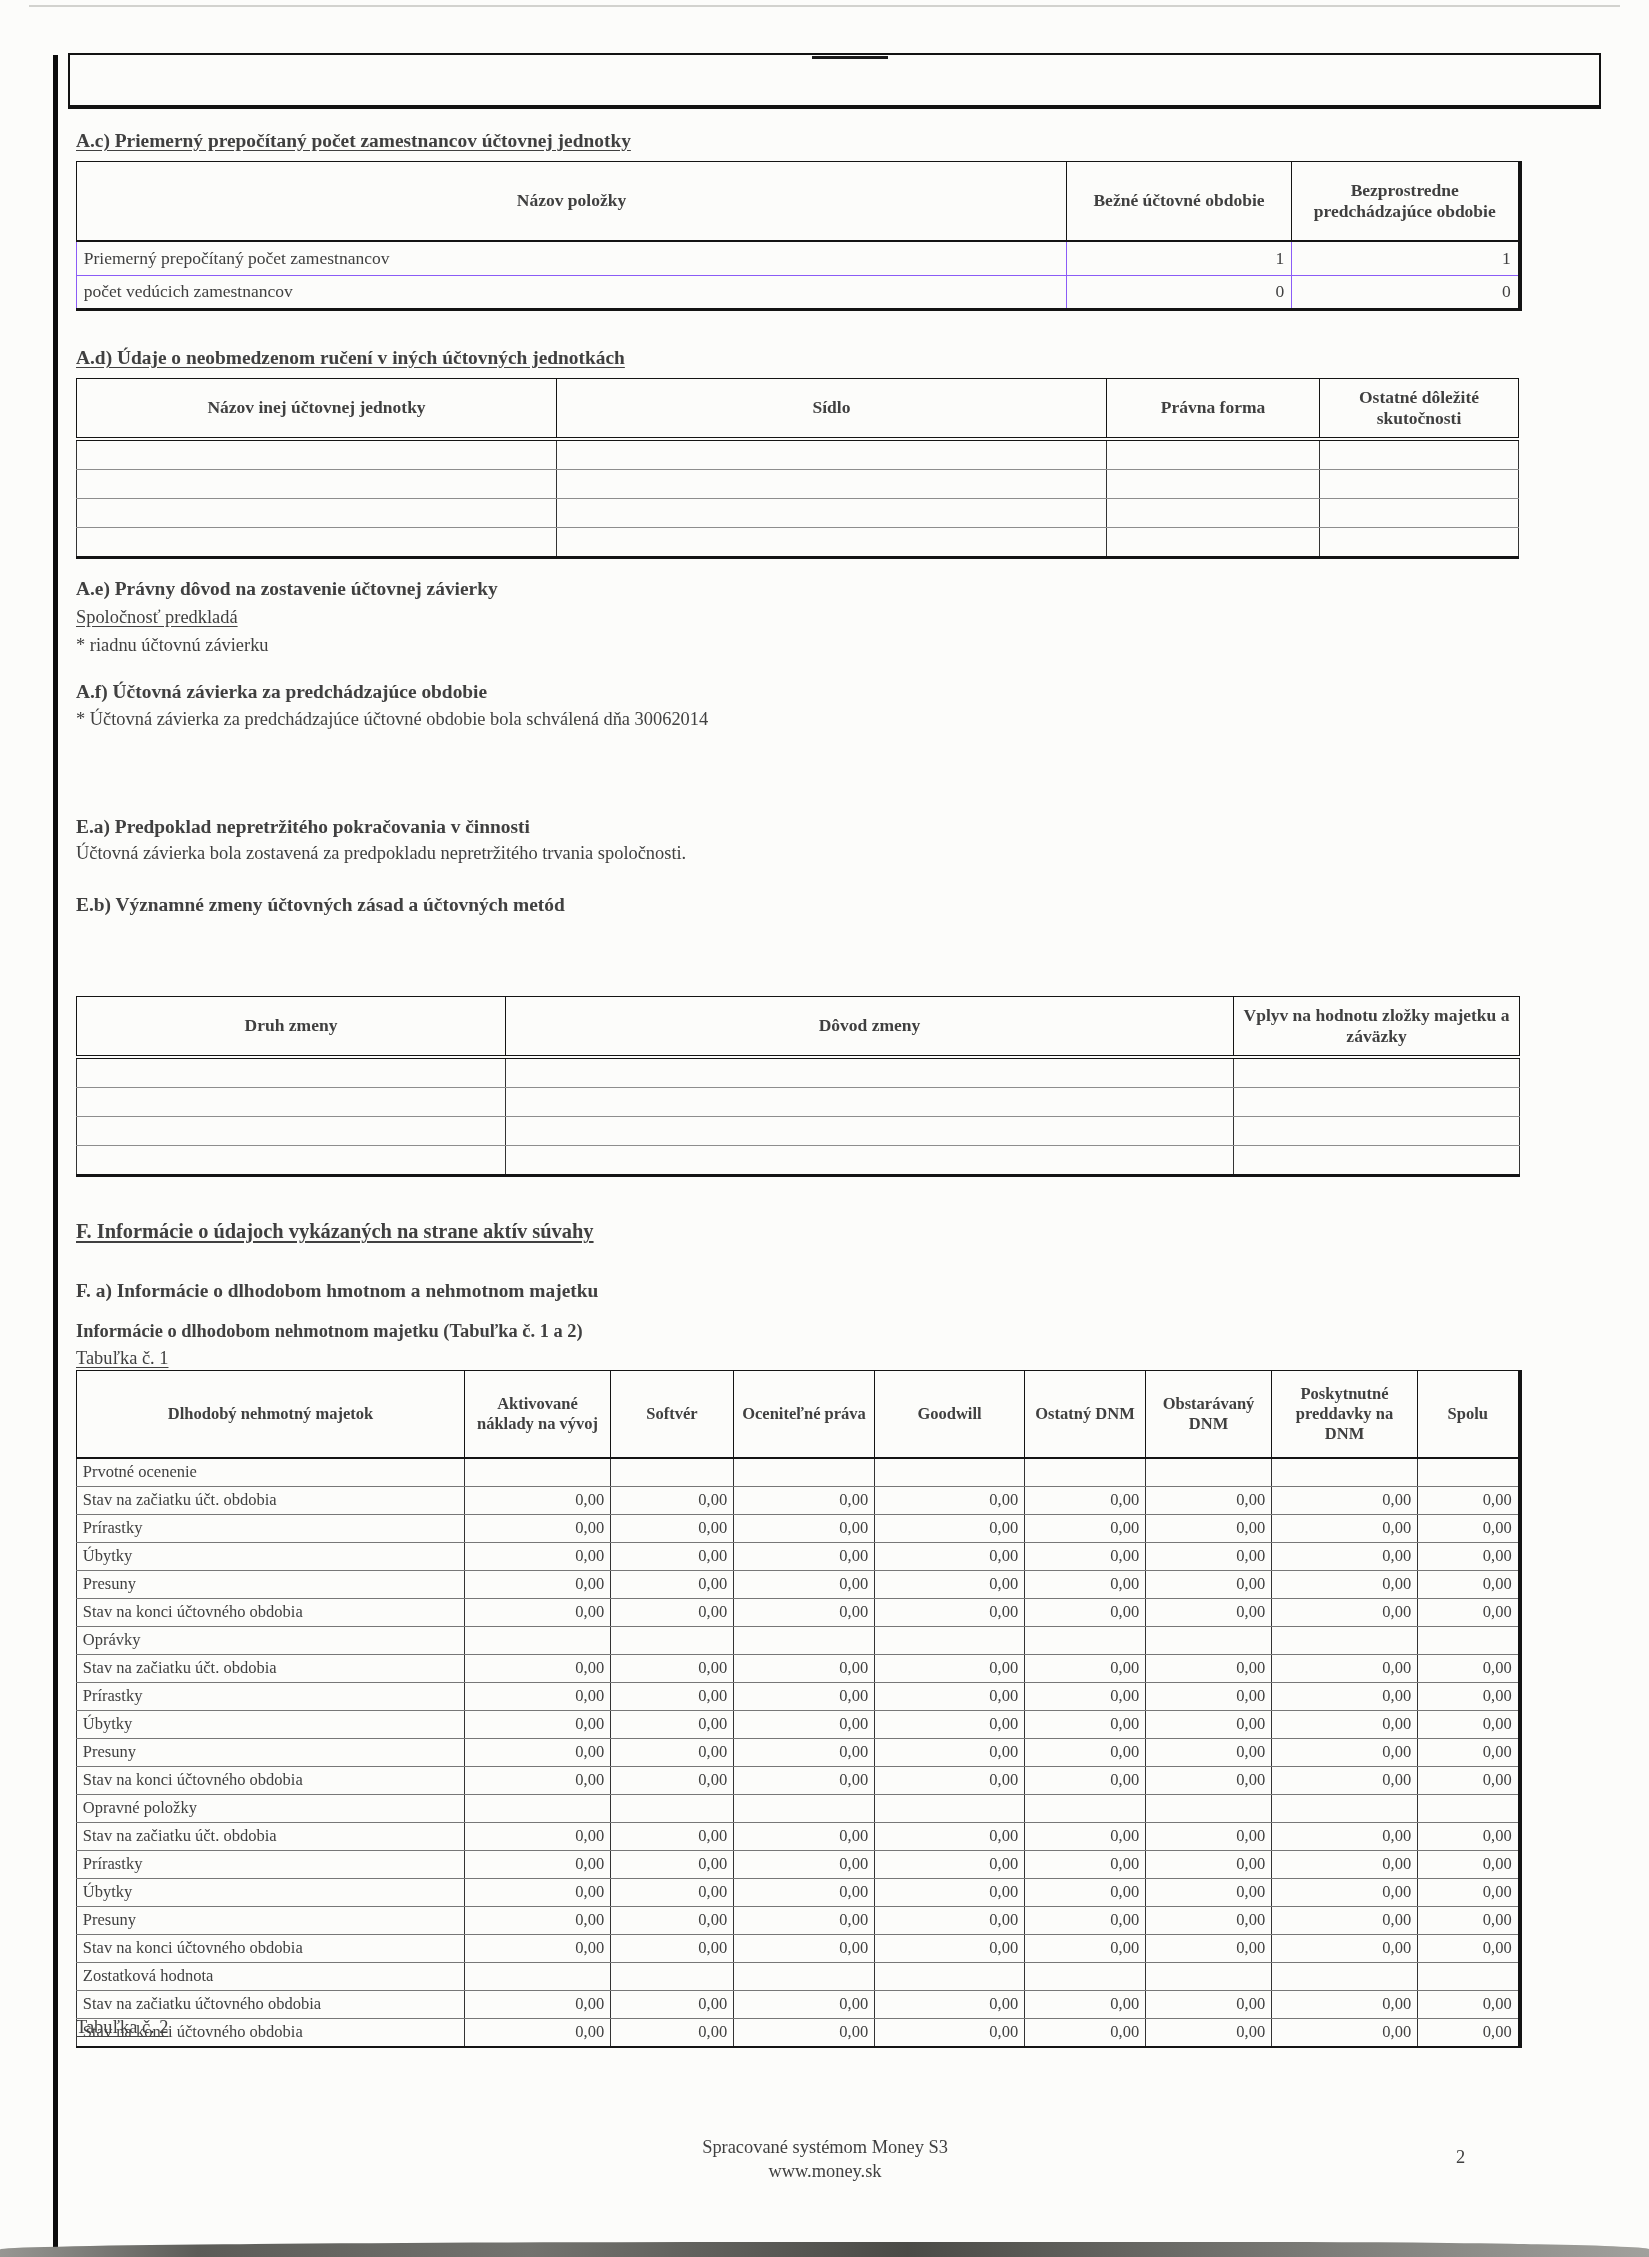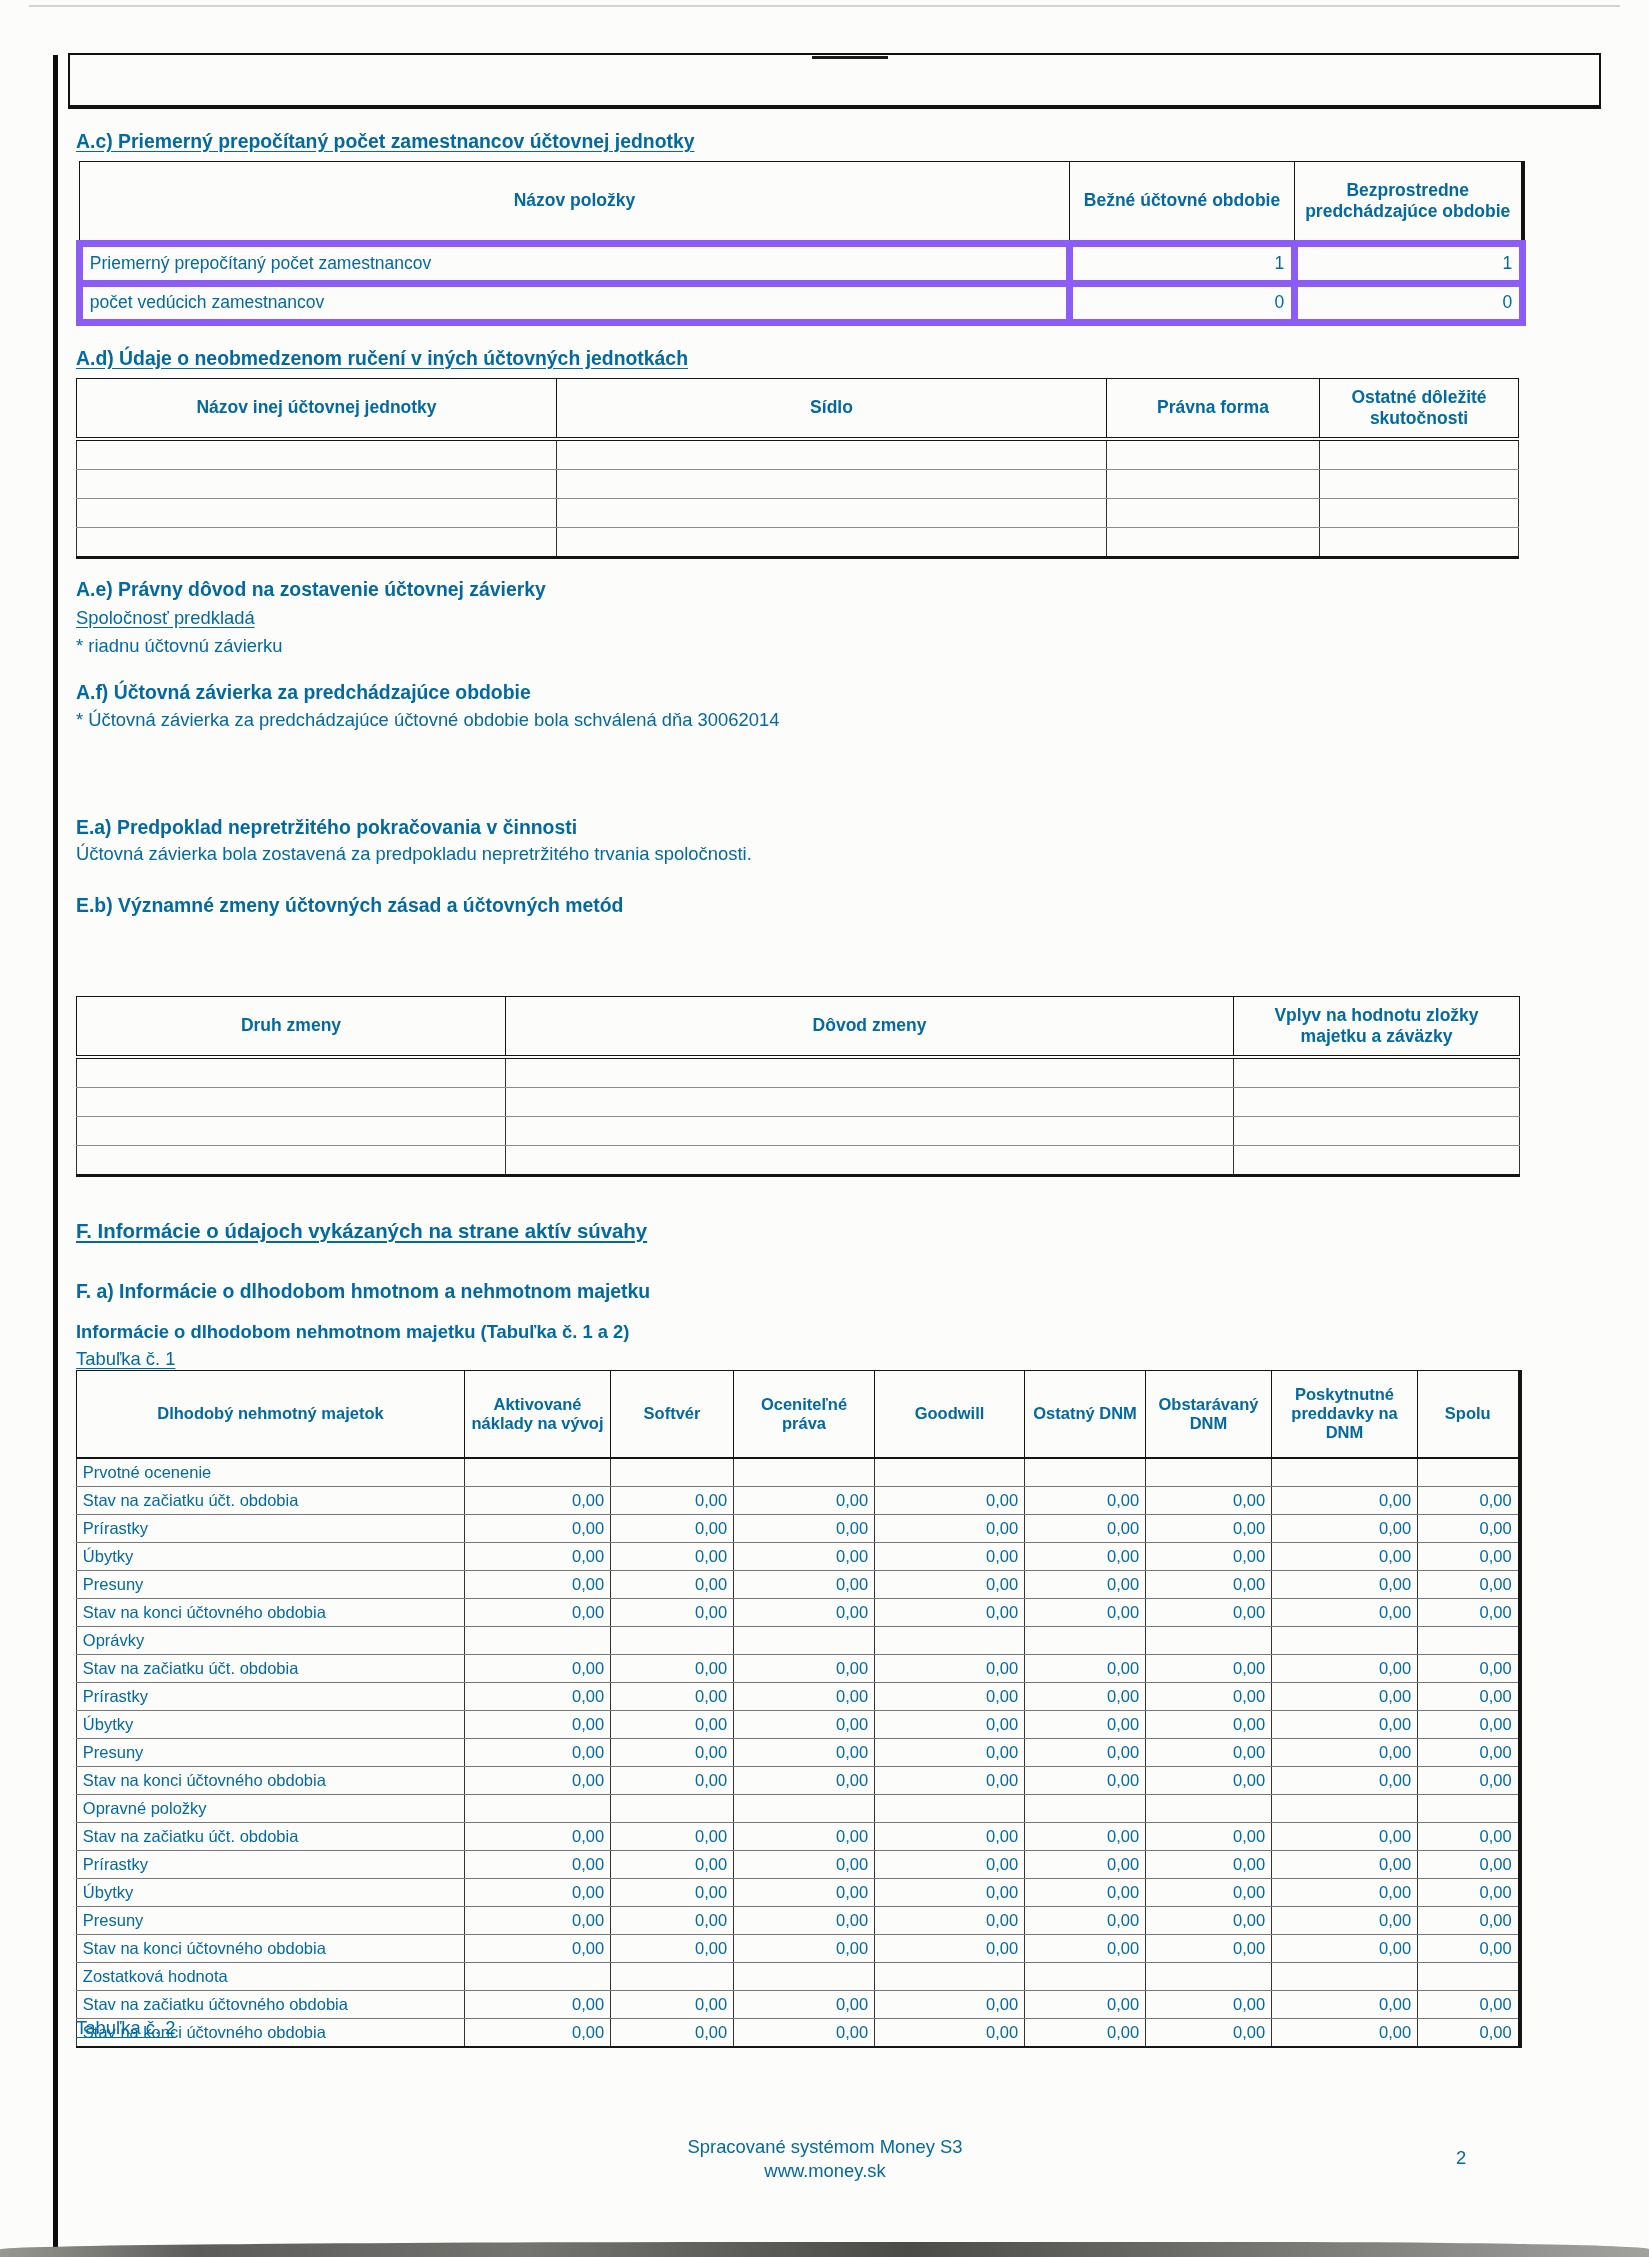--- a/index.html
+++ b/index.html
@@ -1,17 +1,17 @@
 <!DOCTYPE html>
 <html><head>
 <meta charset="utf-8">
 <style>
   html,body{margin:0;padding:0;background:#ffffff;}
   .page{position:relative;width:1650px;height:2257px;background:#fcfcfa;
-        font-family:Liberation Sans, sans-serif;color:#0369a1;overflow:hidden;}
+        font-family:Liberation Serif, serif;color:#404040;overflow:hidden;}
   .abs{position:absolute;left:76px;}
   .heading{font-size:19.4px;font-weight:bold;white-space:nowrap;}
   .heading-lg{font-size:20.4px;font-weight:bold;white-space:nowrap;}
   .u{text-decoration:underline;text-underline-offset:2.9px;}
   .body-text{font-size:18.4px;}
   .bold{font-weight:bold;}
 
   
   .top-edge-line{position:absolute;left:29px;top:4.9px;width:1591px;height:1.9px;background:#d2d2ce;}
   .scan-left-line{position:absolute;left:53px;top:55px;width:4.9px;height:2202px;background:#0c0c0c;}
@@ -24,21 +24,21 @@
 
   
   table.tbl{border-collapse:collapse;table-layout:fixed;}
   .tbl th{font-weight:bold;text-align:center;vertical-align:middle;}
   .tbl td,.tbl th{overflow:hidden;}
   .tbl .num{text-align:right;}
   .tbl .lbl{text-align:left;}
 
   .tbl-ac{width:1443px;font-size:17.5px;border:1.9px solid #141414;border-right-width:4.9px;border-bottom-width:3.9px;}
   .tbl-ac th{border:1.9px solid #141414;border-bottom:2.9px solid #141414;height:72px;padding:2.9px 5.8px;}
-  .tbl-ac td{border:7px solid #8b5cf6;height:29px;padding:1.9px 6.8px;}
+  .tbl-ac td{border:1px solid #8b5cf6;height:29px;padding:1.9px 6.8px;}
 
   .tbl-empty{width:1443px;font-size:17.5px;border:1.9px solid #141414;border-bottom-width:3.9px;}
   .tbl-empty th{border:1.9px solid #141414;border-bottom:4.9px double #141414;height:52px;padding:2.9px 5.8px;}
   .tbl-empty td{border-top:1px solid #8d8d8d;border-bottom:1px solid #8d8d8d;
                 border-left:1px solid #333;border-right:1px solid #333;height:26px;}
 
   .tbl-t1{width:1443px;font-size:16.5px;border:1.9px solid #141414;border-right-width:4.9px;border-bottom-width:2.9px;}
   .tbl-t1 th{border:1.9px solid #141414;border-bottom:2.9px solid #141414;height:80px;padding:2.9px 3.9px;}
   .tbl-t1 td{border-top:1px solid #777;border-bottom:1px solid #777;
              border-left:1px solid #333;border-right:1px solid #333;height:25px;padding:1px 5.8px;}

